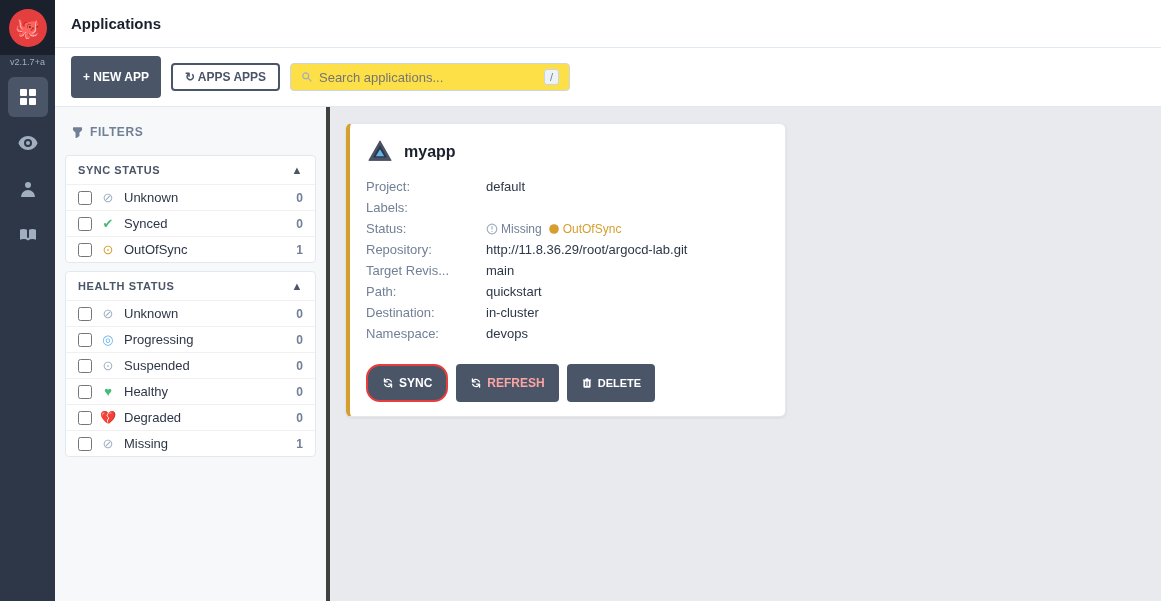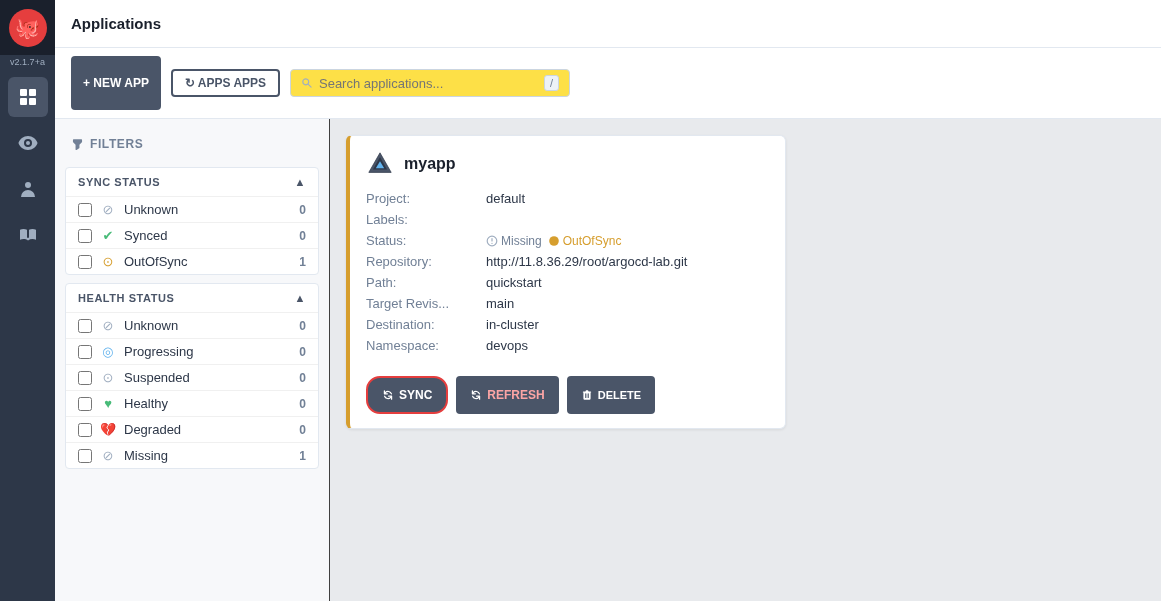--- a/index.html
+++ b/index.html
@@ -76,21 +76,21 @@
       display: flex;
       align-items: center;
       gap: 10px;
       border-bottom: 1px solid #e2e8f0;
     }
     .btn-new-app {
       background: #4a5568;
       color: white;
       border: none;
       border-radius: 4px;
-      padding: 20px 12px;
+      padding: 14px 12px;
       font-size: 12px;
       font-weight: 600;
       cursor: pointer;
       display: flex;
       align-items: center;
       gap: 5px;
     }
     .btn-sync-apps {
       background: white;
       color: #4a5568;
@@ -135,21 +135,21 @@
     .content {
       display: flex;
       flex: 1;
       overflow: hidden;
     }
 
     
     .filters-panel {
       width: 275px;
       background: #f7f8fa;
-      border-right: 1px solid #404040;
+      border-right: 4px solid #404040;
       overflow-y: auto;
       flex-shrink: 0;
       padding: 10px 0;
     }
     .filters-header {
       display: flex;
       align-items: center;
       gap: 6px;
       padding: 8px 16px;
       color: #718096;
@@ -492,26 +492,26 @@
                   </svg>
                 <span>OutOfSync</span>
               </span>
             </div>
           </div>
           <div class="app-detail-row">
             <span class="app-detail-label">Repository:</span>
             <span class="app-detail-value">http://11.8.36.29/root/argocd-lab.git</span>
           </div>
           <div class="app-detail-row">
+            <span class="app-detail-label">Target Revis...</span>
+            <span class="app-detail-value">main</span>
+          </div>
+          <div class="app-detail-row">
             <span class="app-detail-label">Path:</span>
             <span class="app-detail-value">quickstart</span>
-          </div>
-          <div class="app-detail-row">
-            <span class="app-detail-label">Target Revis...</span>
-            <span class="app-detail-value">main</span>
           </div>
           <div class="app-detail-row">
             <span class="app-detail-label">Destination:</span>
             <span class="app-detail-value">in-cluster</span>
           </div>
           <div class="app-detail-row">
             <span class="app-detail-label">Namespace:</span>
             <span class="app-detail-value">devops</span>
           </div>
         </div>

